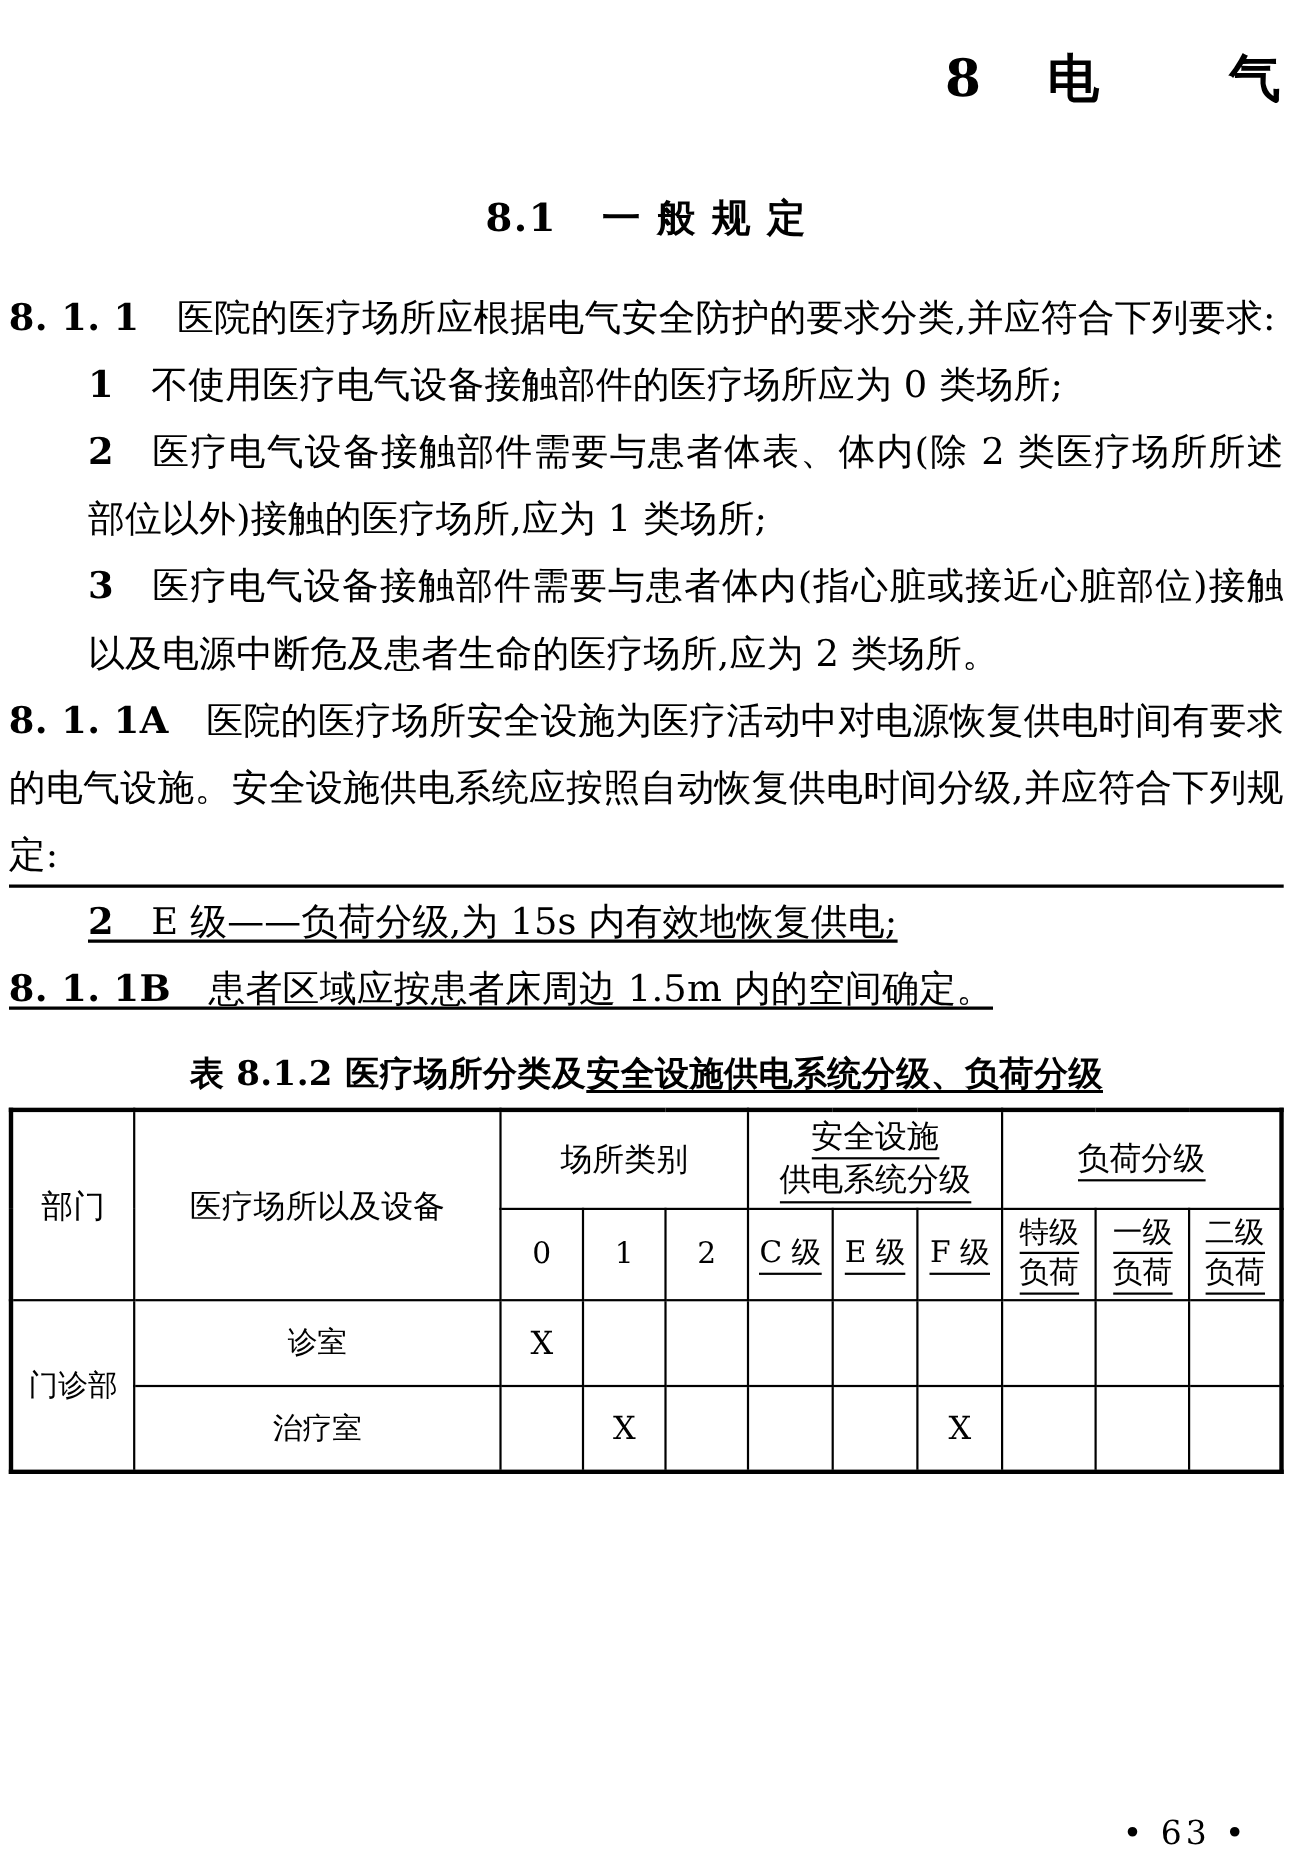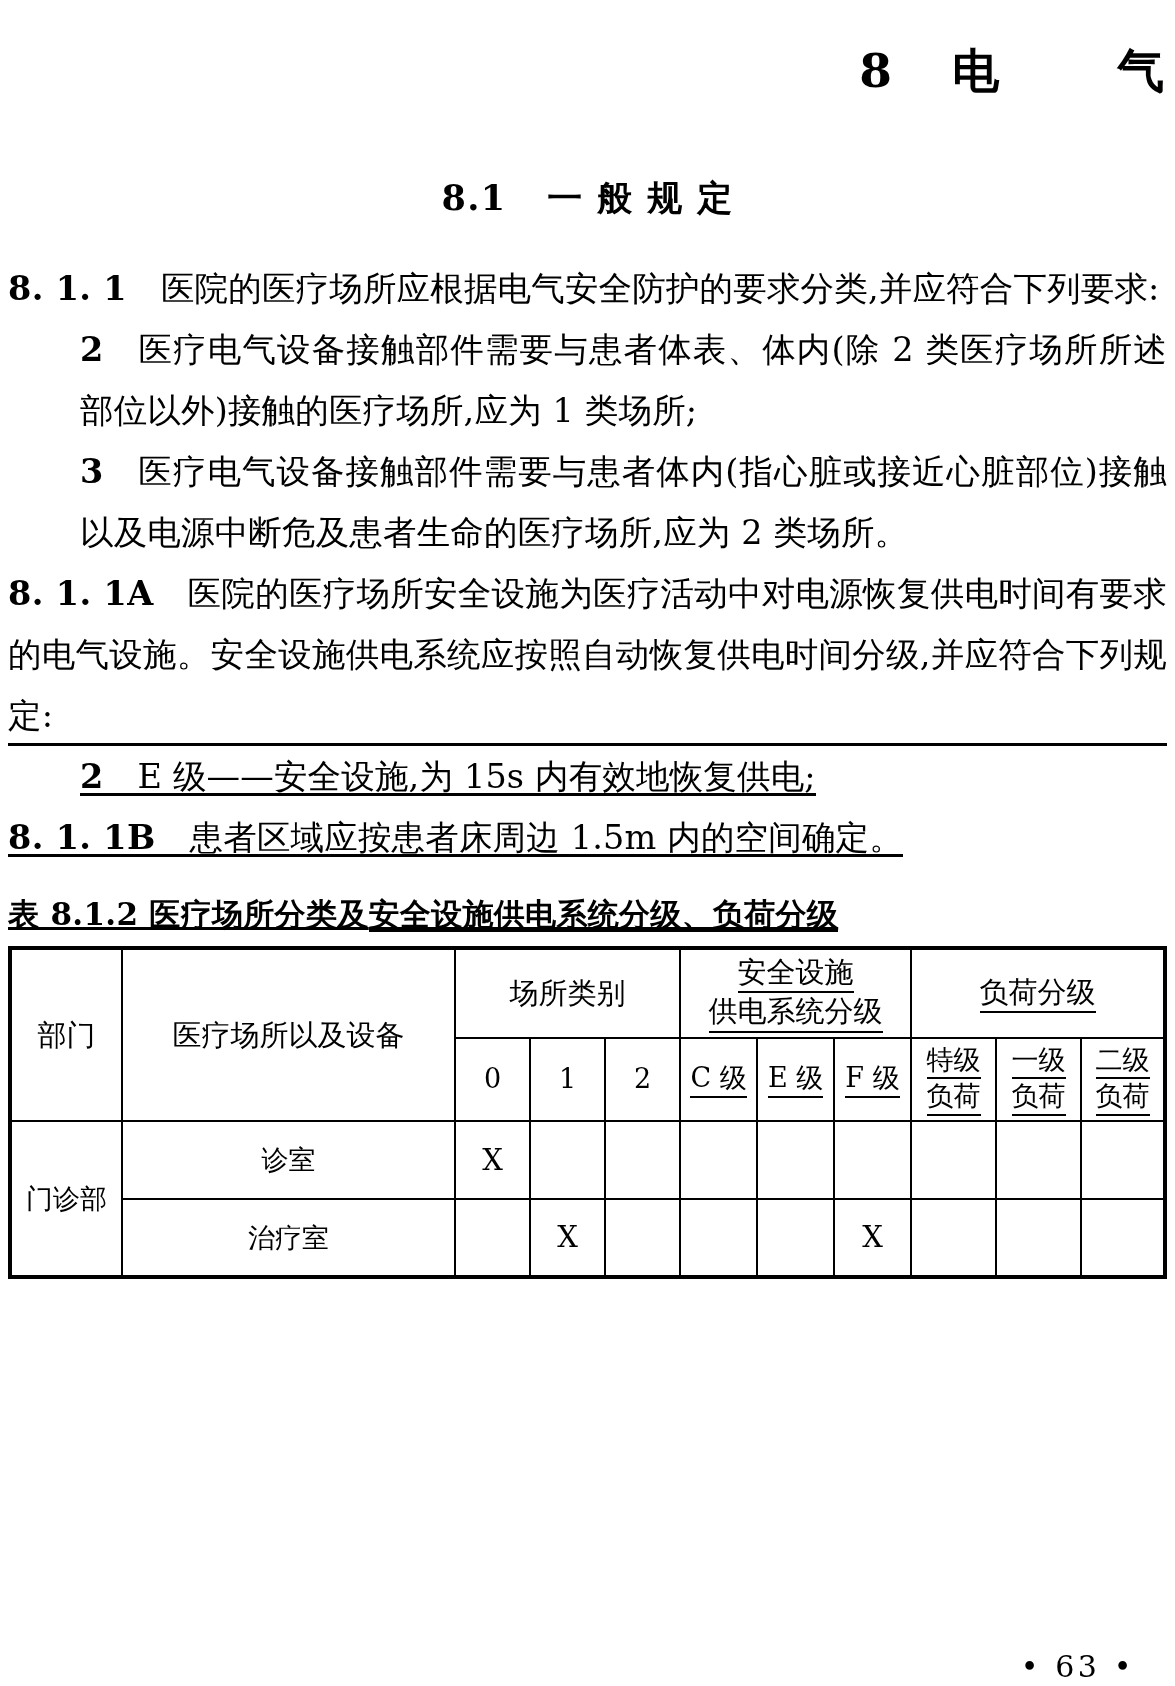--- a/index.html
+++ b/index.html
@@ -58,26 +58,26 @@
   .num { font-weight: bold; font-family: "DejaVu Serif", "Liberation Serif", serif; }
   .clause-no { font-weight: bold; letter-spacing: 0.01em; }
   .gap-md { display: inline-block; width: 34px; }
   .u-line {
     text-decoration: none;
     box-shadow: inset 0 -3px 0 0 #000;
   }
 
   
   .table-caption {
+    text-align: center;
     font-size: 31px;
     font-weight: bold;
     margin: 26px 0 10px 0;
     letter-spacing: 0.01em;
     white-space: nowrap;
-    text-decoration: underline;
   }
 
   
   table.spec {
     border-collapse: collapse;
     width: 1155px;
     margin: 0 auto;
     table-layout: fixed;
     font-size: 27px;
   }
@@ -119,29 +119,30 @@
 <div class="page">
 
   <h1 class="chapter-title">8   电      气</h1>
 
   <h2 class="section-title">8.1   一 般 规 定</h2>
 
   <div class="body-block">
 
     <p class="para"><span class="clause-no">8. 1. 1</span><span class="gap-md"></span><span>医院的医疗场所应根据电气安全防护的要求分类,并应符合下列要求:</span></p>
 
+    <p class="para list"><span class="num">1</span><span class="gap-md"></span><span>不使用医疗电气设备接触部件的医疗场所应为 0 类场所;</span></p>
 
     <p class="para list"><span class="num">2</span><span class="gap-md"></span><span>医疗电气设备接触部件需要与患者体表、体内(除 2 类医疗场所所述部位以外)接触的医疗场所,应为 1 类场所;</span></p>
 
     <p class="para list"><span class="num">3</span><span class="gap-md"></span><span>医疗电气设备接触部件需要与患者体内(指心脏或接近心脏部位)接触以及电源中断危及患者生命的医疗场所,应为 2 类场所。</span></p>
 
     <p class="para u-line"><span class="clause-no">8. 1. 1A</span><span class="gap-md"></span><span>医院的医疗场所安全设施为医疗活动中对电源恢复供电时间有要求的电气设施。安全设施供电系统应按照自动恢复供电时间分级,并应符合下列规定:</span></p>
 
 
-    <p class="para list"><span class="u-line"><span class="num">2</span><span class="gap-md"></span><span>E 级——安全设施,为 15s 内有效地恢复供电;</span></span></p>
+    <p class="para list"><span class="u-line"><span class="num">2</span><span class="gap-md"></span><span>E 级——负荷分级,为 15s 内有效地恢复供电;</span></span></p>
 
 
     <p class="para"><span class="u-line"><span class="clause-no">8. 1. 1B</span><span class="gap-md"></span><span>患者区域应按患者床周边 1.5m 内的空间确定。</span></span></p>
 
 
   </div>
 
   <div class="table-caption"><span>表 8.1.2   医疗场所分类及</span><span class="u-line">安全设施供电系统分级、负荷分级</span></div>
 
   <table class="spec">

